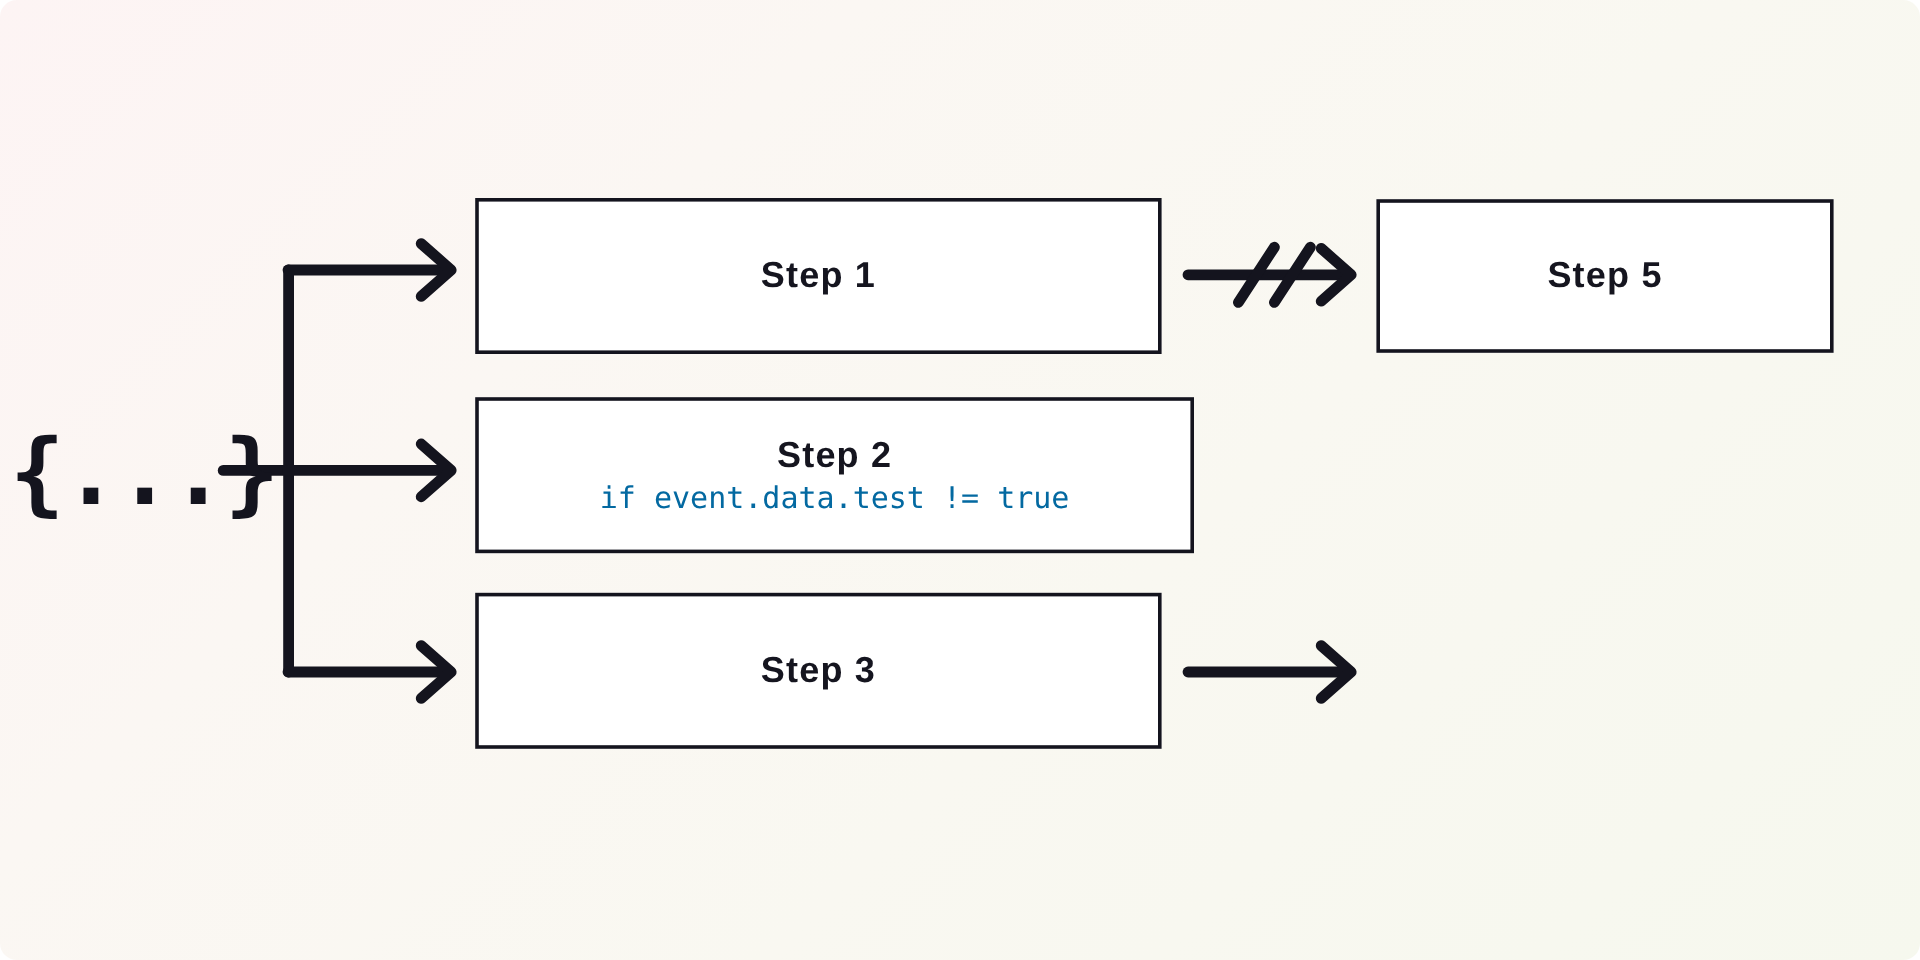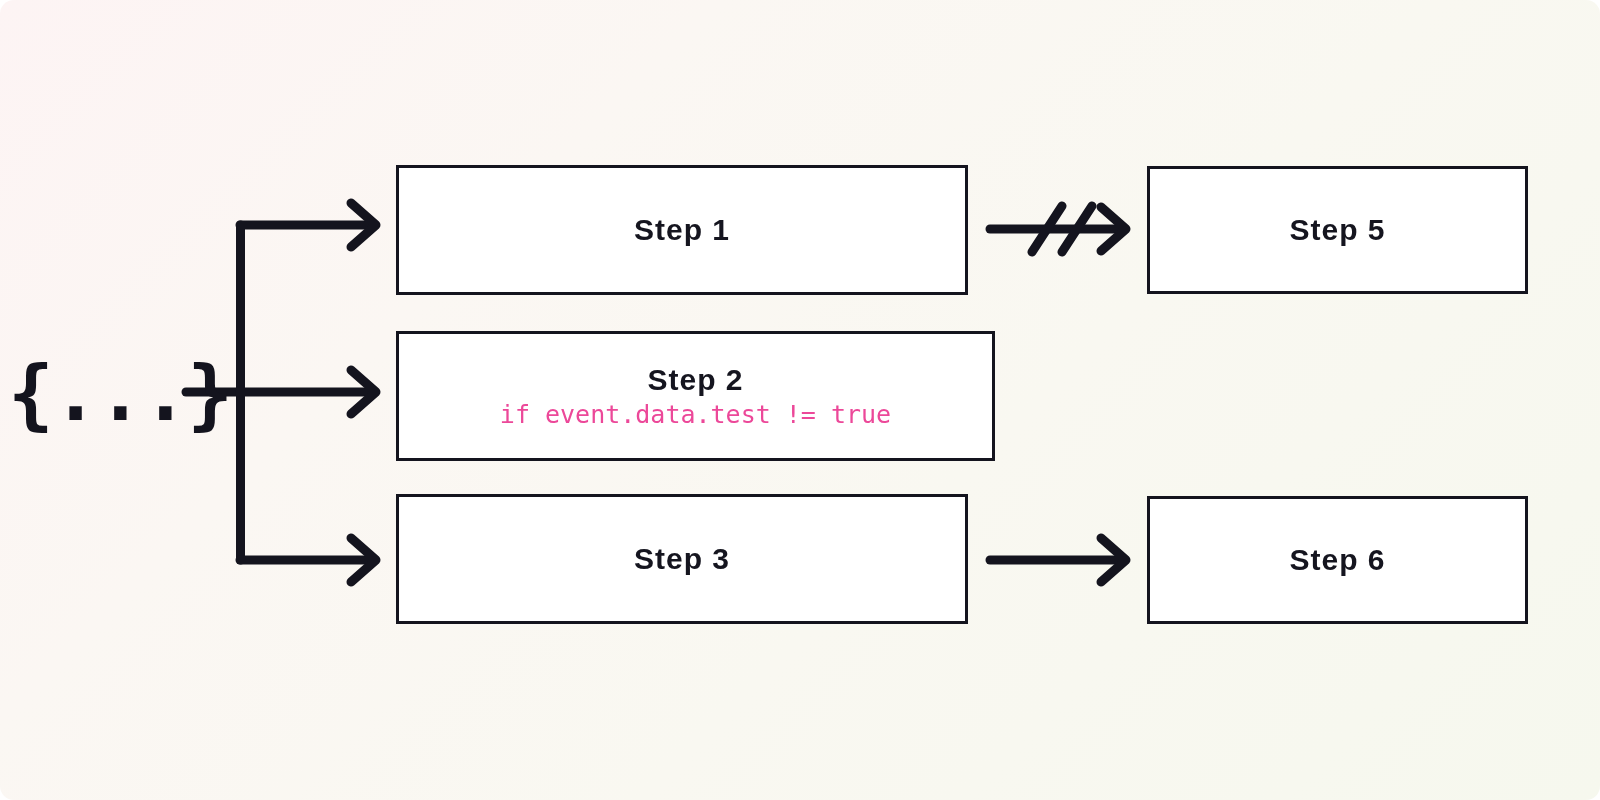--- a/index.html
+++ b/index.html
@@ -74,21 +74,21 @@
     font-weight: bold;
     color: #15151f;
     letter-spacing: 1px;
     line-height: 1.05;
     white-space: nowrap;
   }
   .node-sub {
     font-family: "DejaVu Sans Mono", monospace;
     font-size: 25px;
     font-weight: normal;
-    color: #ec4899;
+    color: #0369a1;
     letter-spacing: 0px;
     line-height: 1.1;
     margin-top: 5px;
     white-space: nowrap;
   }
 
   
   #node-step1 { left: 396px; top: 165px; width: 572px; height: 130px; }
   #node-step2 { left: 396px; top: 331px; width: 599px; height: 130px; }
   #node-step3 { left: 396px; top: 494px; width: 572px; height: 130px; }
@@ -138,17 +138,14 @@
   </div>
 
   <div class="node" id="node-step3">
     <div class="node-title">Step 3</div>
   </div>
 
   <div class="node" id="node-step5">
     <div class="node-title">Step 5</div>
   </div>
 
-  <div class="node" id="node-step6">
-    <div class="node-title">Step 6</div>
-  </div>
 
 </div>
 
 </body></html>

